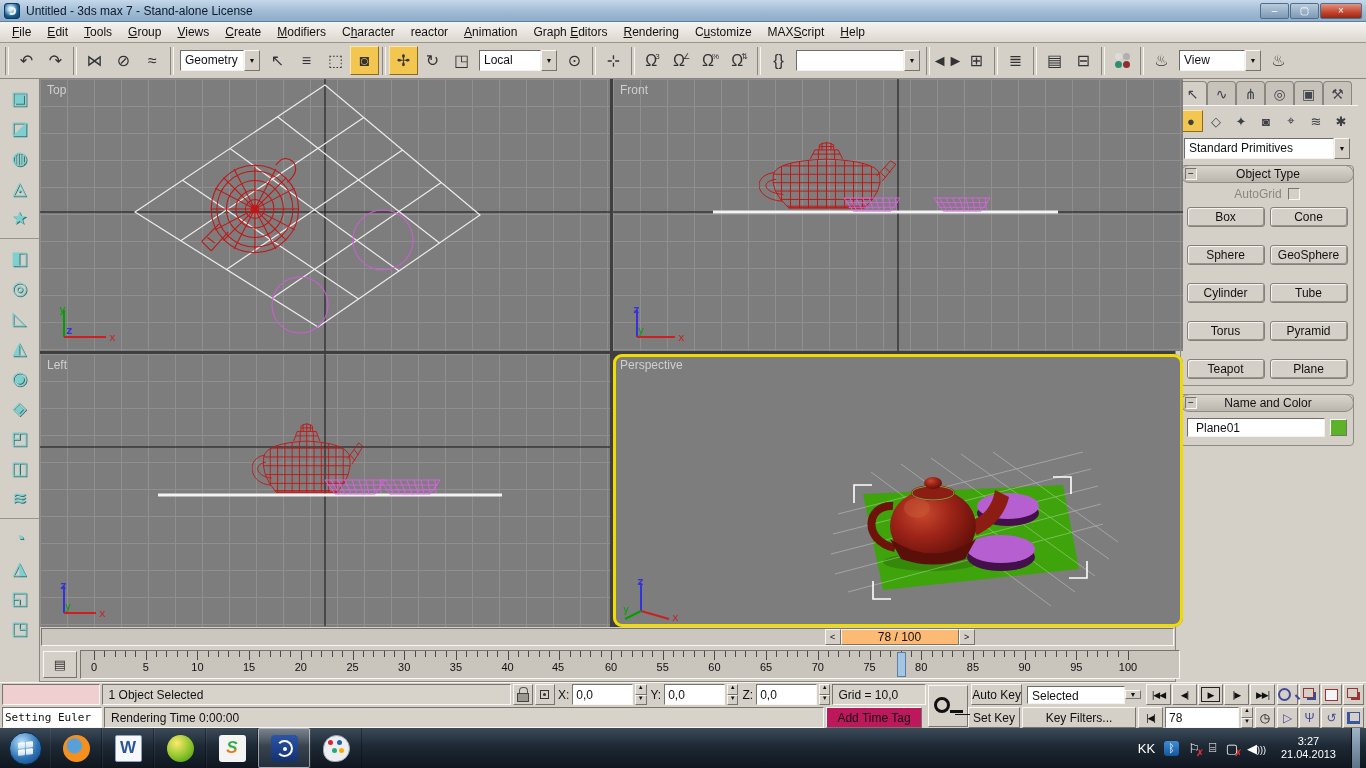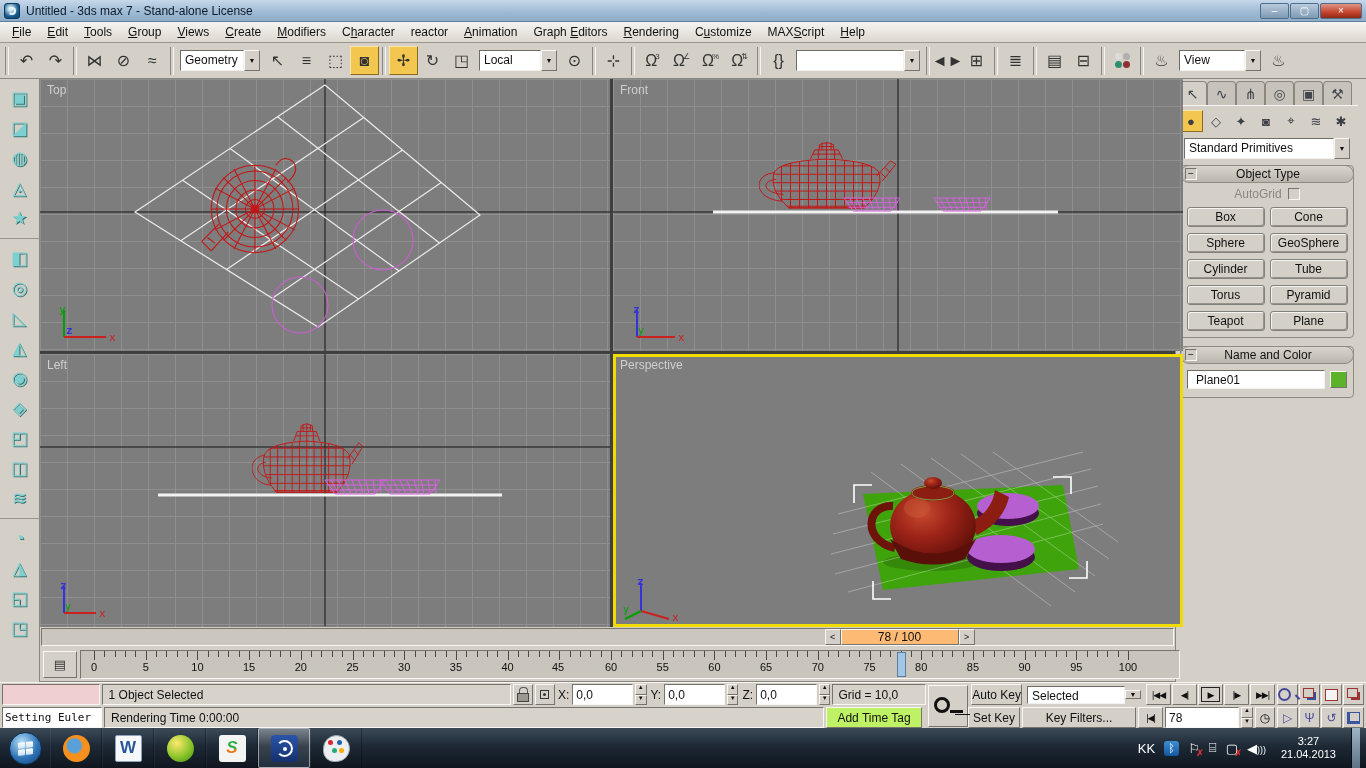--- a/index.html
+++ b/index.html
@@ -49,21 +49,21 @@
   .strip-ic { height:30px; display:flex; align-items:center; justify-content:center;
     color:#7ecfcf; text-shadow:1px 1px 0 #35706f; font-size:18px; }
   .strip-gap { height:6px; border-bottom:1px solid #9a968e; margin-bottom:4px;}
 
   #center { width:1135px; display:flex; flex-direction:column; background:#d4d0c8;}
   #viewports { height:548px; display:grid; grid-template-columns:570px 570px; grid-template-rows:272px 273px;
     gap:3px; background:#3f3f3f; }
   .vp { position:relative; overflow:hidden; background-color:#7d7d7d;
     background-image:linear-gradient(#8f8f8f 1px, transparent 1px),linear-gradient(90deg,#8f8f8f 1px, transparent 1px);
     background-size:27px 27px; }
-  .vp.active { outline:3px solid #f0dc00; outline-offset:-3px; }
+  .vp.active { outline:3px solid #f0dc00; outline-offset:-3px;border-radius:9px; }
   .vp-label { position:absolute; left:7px; top:4px; color:#cfcfcf; font-size:12px; z-index:4; }
   .vp svg.scene { position:absolute; inset:0; }
   .tripod { position:absolute; left:8px; bottom:6px; z-index:3; font-family:"DejaVu Sans Mono",monospace;}
 
   
   #time-slider { height:21px; position:relative; background:#d4d0c8; padding:1px 0;}
   #ts-track { position:absolute; left:1px; right:1px; top:1px; bottom:2px; background:#cbc7bf;
     border:1px solid; border-color:#77746e #f8f7f4 #f8f7f4 #77746e;}
   #ts-handle { position:absolute; top:2px; height:16px; display:flex; }
   #ts-handle .nudge { width:16px; background:#d4d0c8; font-size:9px; display:flex;align-items:center;justify-content:center;
@@ -91,21 +91,21 @@
   .cp-cat.active { background:#f2c64f; border:1px solid; border-color:#fbe6ae #8a6b1f #8a6b1f #fbe6ae;}
   #cp-dd { margin:2px 8px 6px; }
   .rollout { margin:4px 4px 8px; border:1px solid #8e8b85; border-radius:4px; background:#d4d0c8; padding-bottom:6px;}
   .roll-hd { height:18px; margin:-1px -1px 4px; background:linear-gradient(#d9d5cd,#bab6ae); border:1px solid #8e8b85;
     border-radius:9px; display:flex; align-items:center; font-size:12px; }
   .roll-hd .minus { width:12px; height:12px; margin:0 4px; background:#cfccc4; border:1px solid; border-color:#77746e #f8f7f4 #f8f7f4 #77746e;
     display:flex; align-items:center; justify-content:center; font-size:10px; line-height:8px;}
   .roll-hd .rtitle { flex:1; text-align:center; padding-right:18px;}
   .autogrid-row { display:flex; align-items:center; justify-content:center; gap:6px; color:#8a8780; font-size:12px; margin:2px 0 6px;}
   .chk { width:12px; height:12px; background:#d4d0c8; border:1px solid; border-color:#77746e #f8f7f4 #f8f7f4 #77746e;}
-  #cp-objgrid { display:grid; grid-template-columns:78px 78px; gap:6px 5px; justify-content:center; }
+  #cp-objgrid { display:grid; grid-template-columns:78px 78px; gap:18px 5px; justify-content:center; }
   .objbtn { height:20px; display:flex; align-items:center; justify-content:center; font-size:12px;
     background:#d4d0c8; border:1px solid #83817c; border-radius:3px; box-shadow:inset 1px 1px 0 #f5f4f1, inset -1px -1px 0 #96938d;}
   #name-row { display:flex; align-items:center; gap:5px; padding:2px 6px;}
   #name-field { flex:1; height:19px; font-size:12px; padding:2px 8px; }
   #color-swatch { width:17px; height:17px; border:1px solid; border-color:#f8f7f4 #77746e #77746e #f8f7f4; }
 
   
   #status-bar { height:46px; background:#d4d0c8; border-top:1px solid #f6f5f2; position:relative; font-size:12px;}
   .srow { height:23px; display:flex; align-items:stretch; padding:1px 2px; gap:2px;}
   .cell { display:flex; align-items:center; }
@@ -113,21 +113,21 @@
   #listener-white { width:100px; background:#fff; font-family:"DejaVu Sans Mono",monospace; font-size:11px; padding-left:2px;}
   #status-field { width:420px; padding-left:6px; background:#d7d3cb;}
   #prompt-field { width:720px; padding-left:6px; background:#d7d3cb;}
   .sq-btn { width:20px; justify-content:center; }
   .axis-lbl { width:14px; justify-content:flex-end; padding-right:1px;}
   .coord-field { width:62px; padding-left:3px; background:#fff;}
   .spin { width:12px; display:flex; flex-direction:column; }
   .spin i { flex:1; font-size:6px; line-height:5px; text-align:center; background:#d4d0c8;
     border:1px solid; border-color:#f8f7f4 #77746e #77746e #f8f7f4; font-style:normal;}
   #grid-field { width:96px; padding-left:5px; background:#d7d3cb;}
-  #timetag-btn { width:96px; justify-content:center; background:#bef264;}
+  #timetag-btn { width:96px; justify-content:center; background:#be185d;}
   #key-btn { position:absolute; left:928px; top:2px; width:40px; height:42px; display:flex; align-items:center; justify-content:center;}
   .keyspacer { width:42px; }
   #autokey-btn,#setkey-btn { width:52px; justify-content:center; }
   #keymode-dd { width:114px; }
   #keyfilters-btn { width:114px; justify-content:center; }
   .pb { width:25px; justify-content:center; font-size:9px; letter-spacing:-1px;}
   .pb.boxed { outline:1.5px solid #222; outline-offset:-4px;}
   .navic { width:21px; justify-content:center; font-size:12px; color:#4a4a9a;}
   .ic-mag::before{content:"";width:9px;height:9px;border:2px solid #46469a;border-radius:50%;display:block;}
   .ic-mag::after{content:"";width:6px;height:2px;background:#46469a;display:block;transform:rotate(45deg) translate(4px,-1px);}

